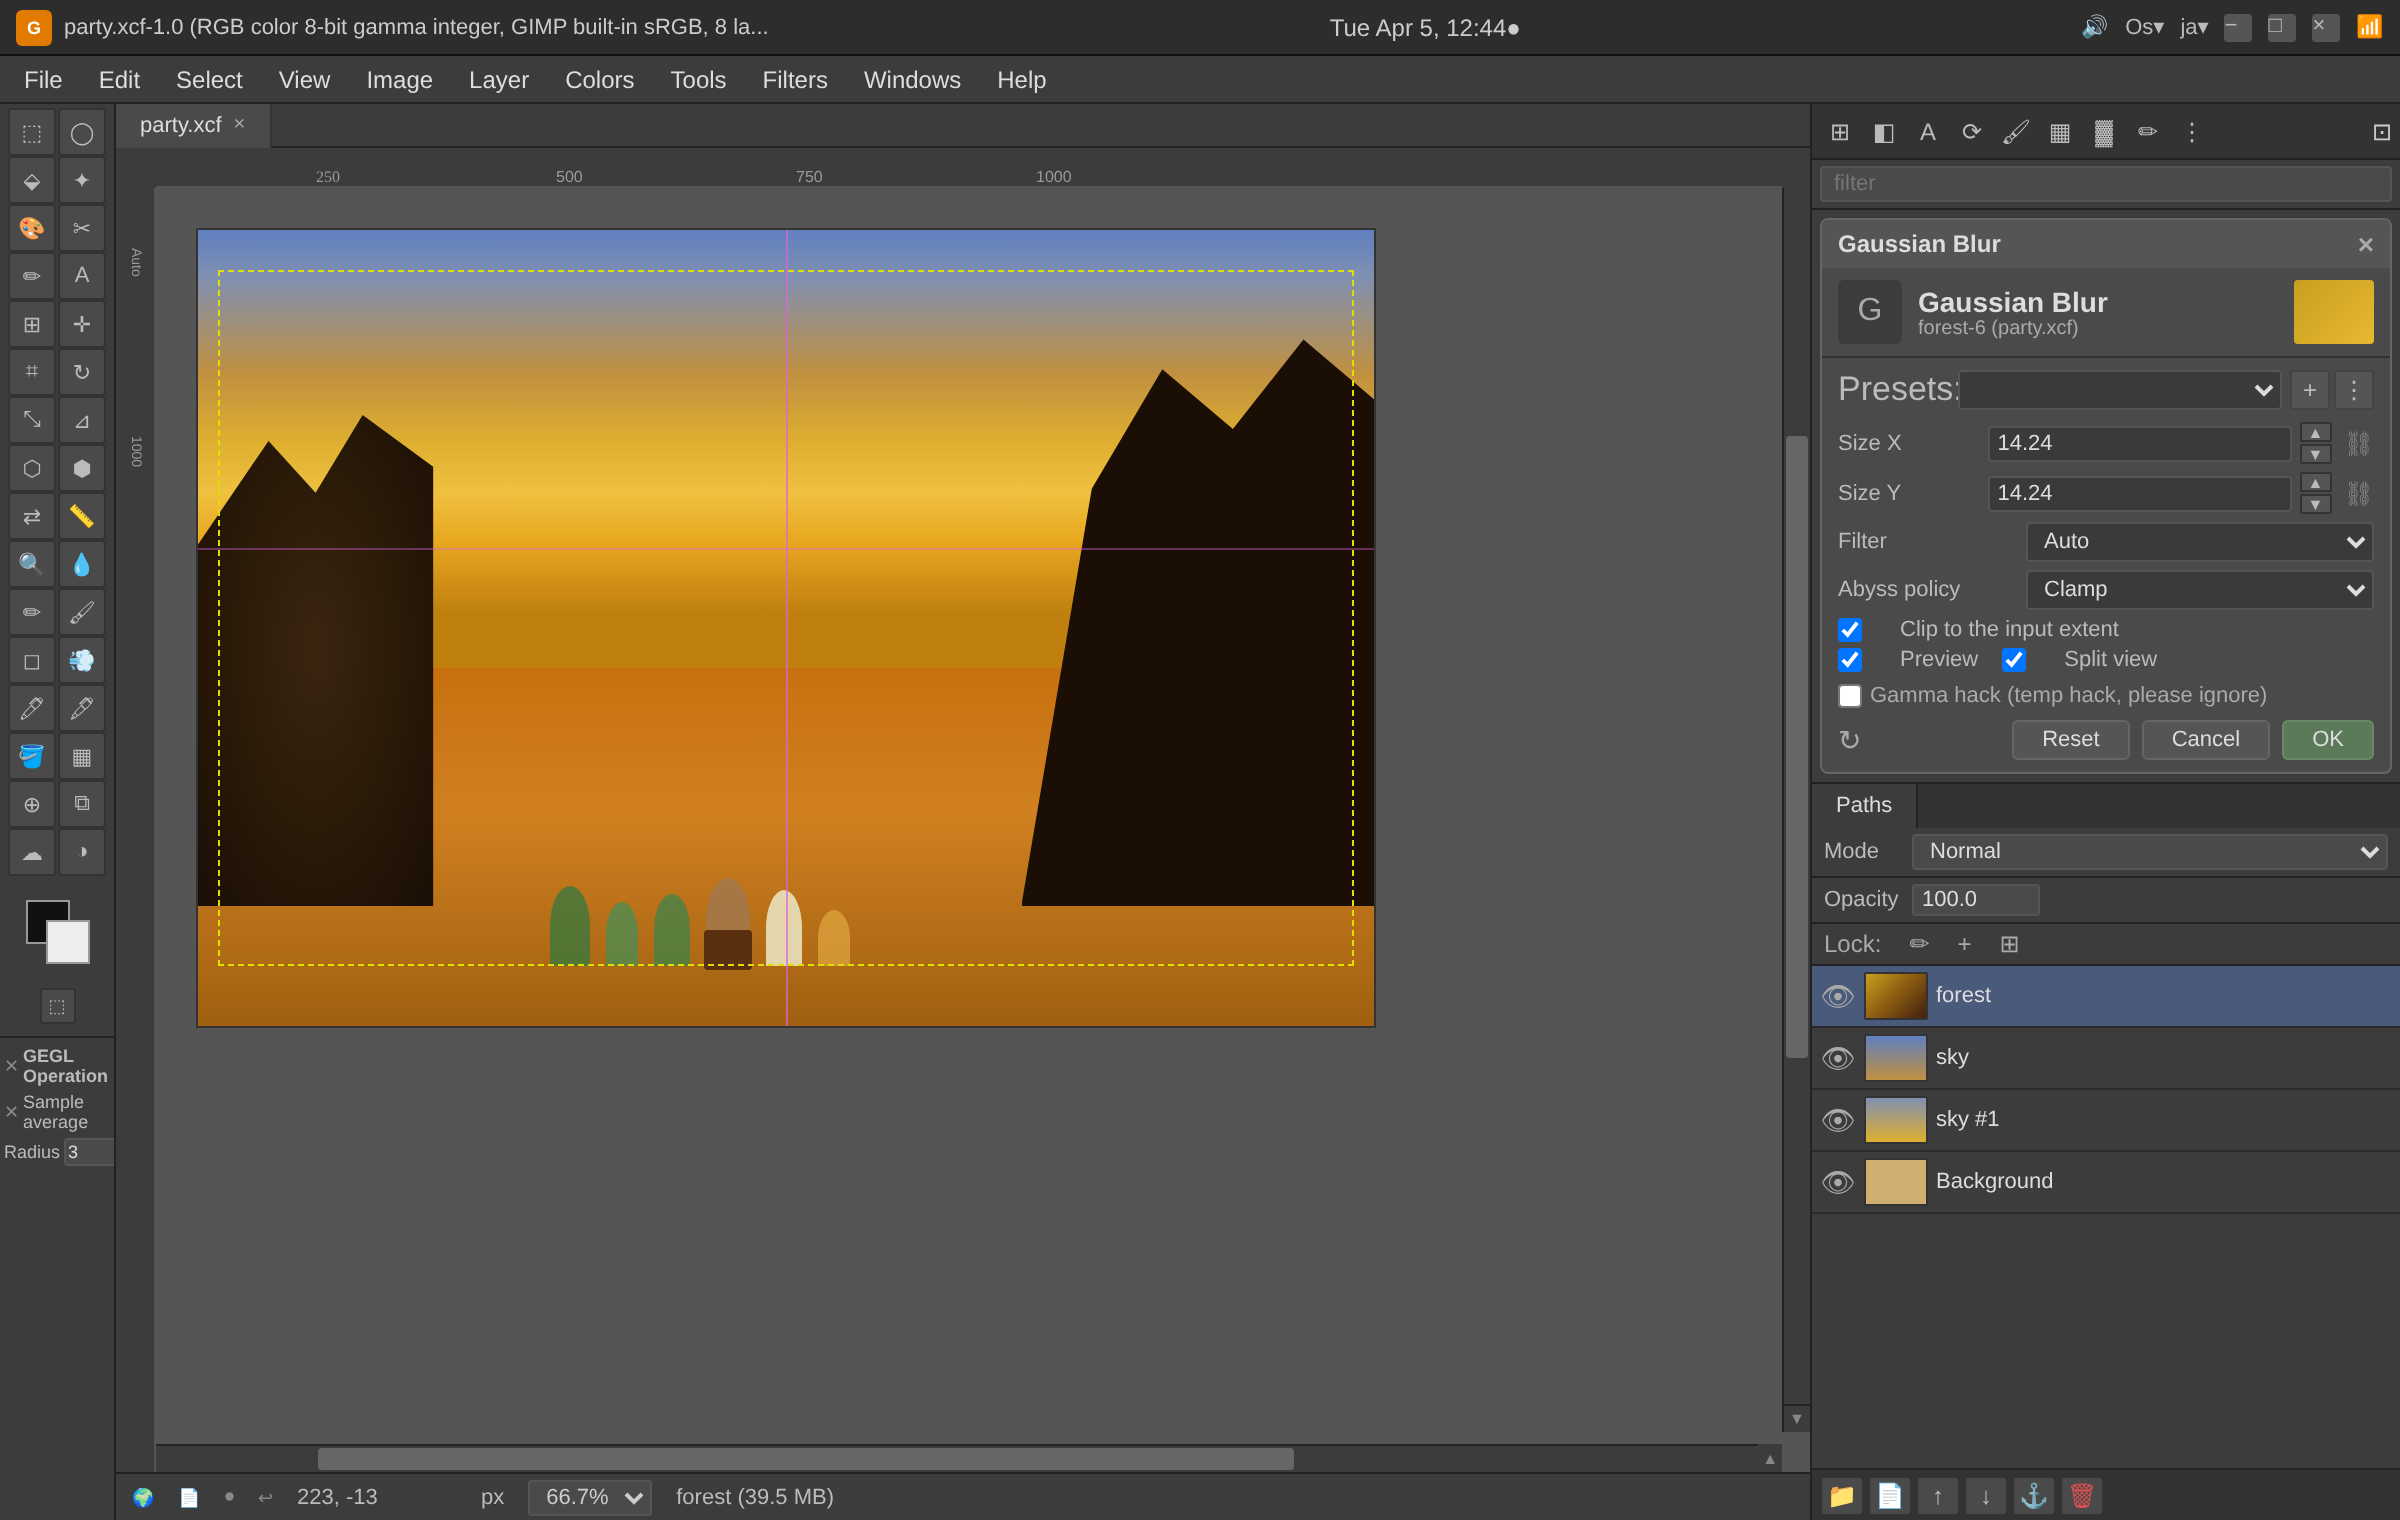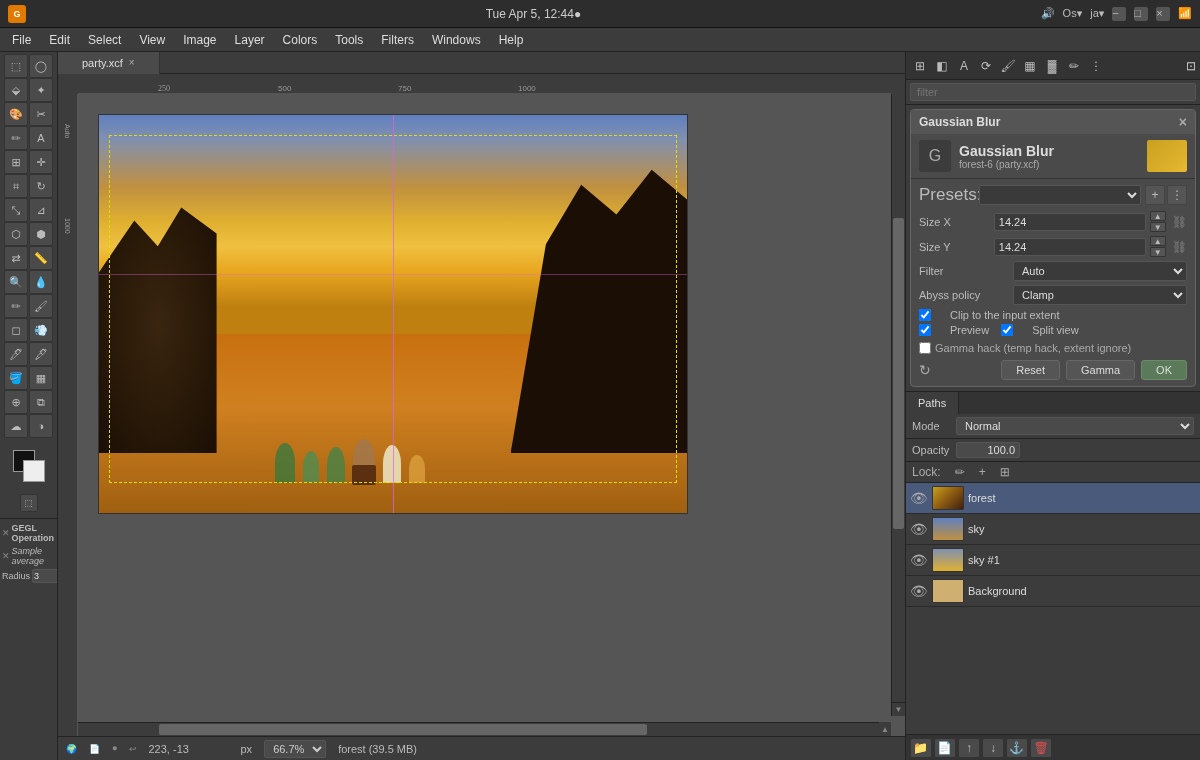--- a/index.html
+++ b/index.html
@@ -96,21 +96,21 @@
       flex-direction: column;
     }
     .canvas-tab-bar {
       background: #3c3c3c;
       height: 22px;
       display: flex;
       align-items: center;
       border-bottom: 1px solid #222;
     }
     .canvas-tab {
-      padding: 2px 24px;
+      padding: 2px 12px;
       font-size: 11px;
       background: #4a4a4a;
       border-right: 1px solid #333;
       color: #ddd;
       height: 22px;
       display: flex;
       align-items: center;
       gap: 6px;
     }
     .canvas-tab .close-x { cursor: pointer; color: #aaa; font-size: 10px; }
@@ -494,21 +494,21 @@
     }
     .layers-opacity-label { font-size: 11px; color: #bbb; width: 40px; }
     .layers-opacity-input {
       width: 64px;
       background: #4a4a4a;
       border: 1px solid #555;
       color: #ddd;
       font-size: 11px;
       padding: 1px 4px;
       border-radius: 2px;
-      text-align: right;
+      text-align: left;
     }
 
     .layers-lock-row {
       display: flex;
       align-items: center;
       padding: 3px 6px;
       gap: 14px;
       background: #3c3c3c;
       border-bottom: 1px solid #222;
     }
@@ -582,20 +582,21 @@
       border-right: 1px solid #222;
       overflow: hidden;
     }
   </style>
 </head>
 <body>
 
 <div class="system-bar">
   <div class="system-bar-left">
     <div class="app-icon">G</div>
+    <span class="file-title">party.xcf-1.0 (RGB color 8-bit gamma integer, GIMP built-in sRGB, 8 la...</span>
   </div>
   <div class="system-bar-center">Tue Apr 5, 12:44●</div>
   <div class="system-bar-right">
     <span>🔊</span>
     <span>Os▾</span>
     <span>ja▾</span>
     <span class="win-btn min">−</span>
     <span class="win-btn max">□</span>
     <span class="win-btn close">×</span>
     <span>📶</span>
@@ -699,21 +700,21 @@
         </div>
       </div>
 
       <div style="border-top:1px solid #222; padding:4px 2px; margin-top:4px;">
         <div style="display:flex;align-items:center;gap:2px;margin-bottom:3px;">
           <span style="font-size:9px;color:#888;cursor:pointer;">✕</span>
           <span style="font-size:9px;font-weight:bold;color:#bbb;">GEGL Operation</span>
         </div>
         <div style="display:flex;align-items:center;gap:2px;margin-bottom:3px;">
           <span style="font-size:9px;color:#888;">✕</span>
-          <span style="font-size:9px;color:#bbb;font-style:italic;">Sample average</span>
+          <span style="font-size:9px;color:#bbb;">Sample average</span>
         </div>
         <div style="display:flex;align-items:center;gap:2px;">
           <span style="font-size:9px;color:#bbb;width:32px;">Radius</span>
           <input type="text" style="width: 28px; background: rgb(74, 74, 74); border: 1px solid rgb(85, 85, 85); color: rgb(221, 221, 221); font-size: 9px; padding: 1px; border-radius: 2px;" value="3">
         </div>
       </div>
 
     </div>
   </div>
 
@@ -897,27 +898,27 @@
             <input type="checkbox" class="gb-checkbox" checked="" style="">
             <span class="gb-check-label">Preview</span>
           </div>
           <div class="gb-checkbox-row">
             <input type="checkbox" class="gb-checkbox" checked="" style="">
             <span class="gb-check-label">Split view</span>
           </div>
         </div>
         <div class="gb-gamma-row">
           <input type="checkbox" class="gb-gamma-check" style="">
-          <span class="gb-gamma-label">Gamma hack (temp hack, extent ignore)</span>
+          <span class="gb-gamma-label">Gamma hack (temp hack, please ignore)</span>
         </div>
 
         <div class="gb-buttons-row">
           <span class="gb-reset-icon" title="Refresh">↻</span>
           <button class="gb-action-btn">Reset</button>
-          <button class="gb-action-btn">Gamma</button>
+          <button class="gb-action-btn">Cancel</button>
           <button class="gb-ok-btn">OK</button>
         </div>
       </div>
     </div>
 
     <div class="layers-panel">
 
       <div class="layers-tabs">
         <div class="layers-tab active">Paths</div>
       </div>

